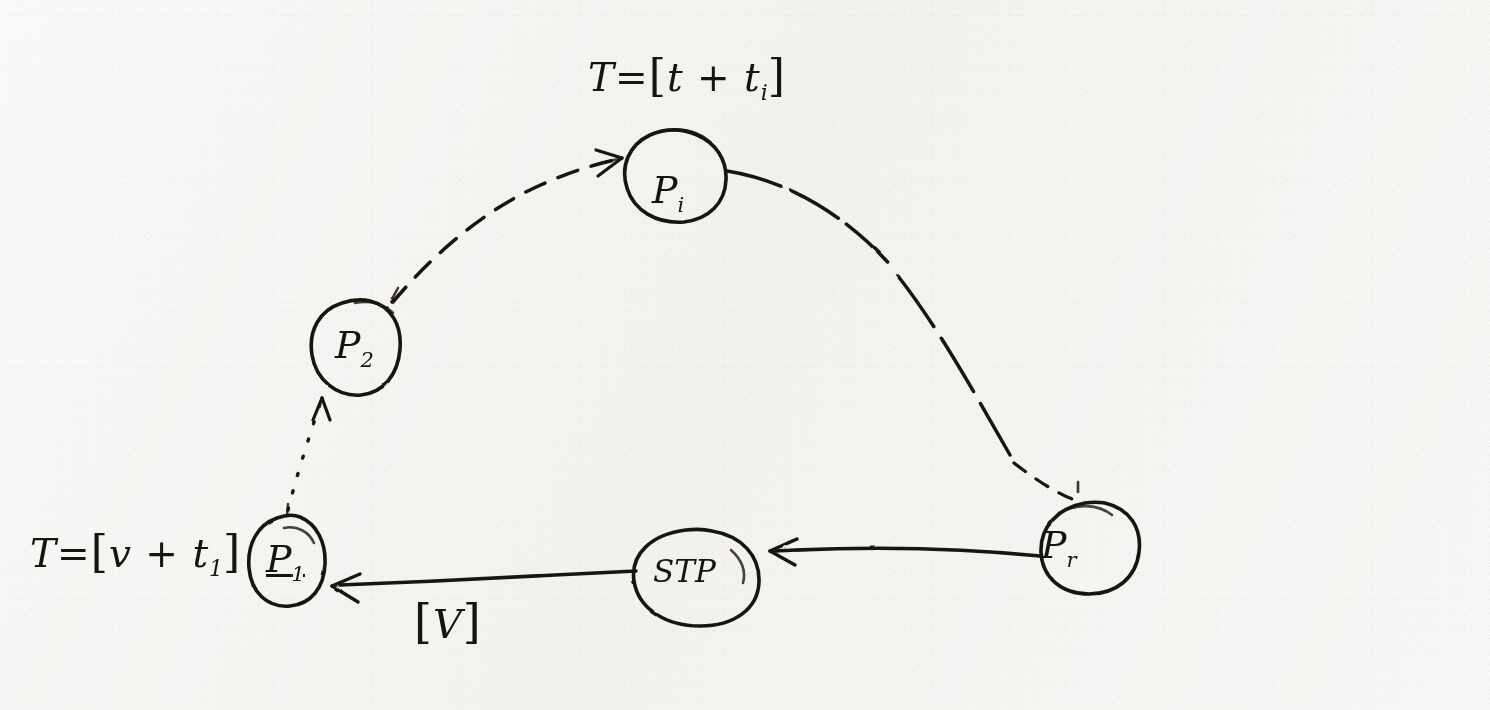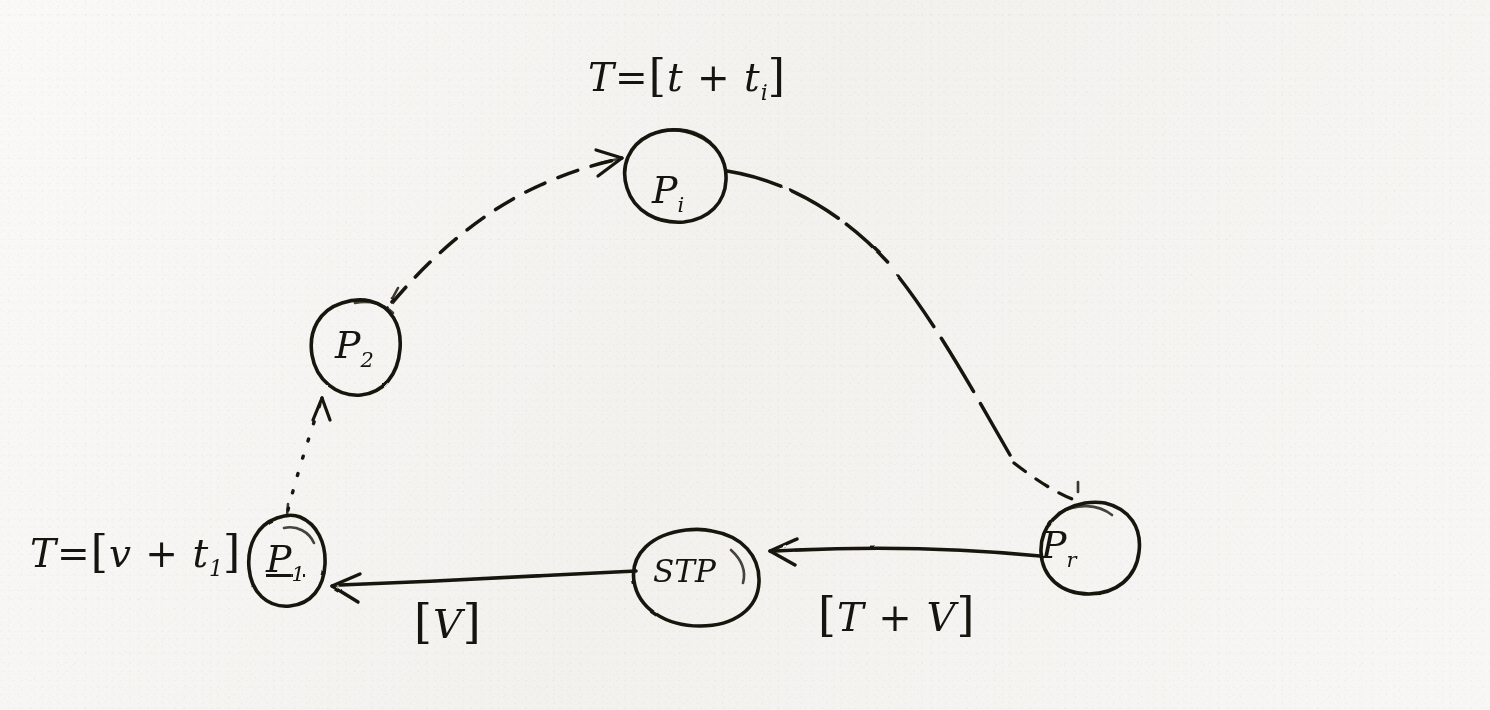--- a/index.html
+++ b/index.html
@@ -201,19 +201,14 @@
     <span>T=</span><span class="br">[</span><span>v</span>
     <span>+</span>
     <span>t</span><span class="sub">1</span><span class="br">]</span>
   </div>
 
 
   <div class="hand-text msg" style="left:414px; top:595px;">
     <span class="br">[</span><span>V</span><span class="br">]</span>
   </div>
 
-  <div class="hand-text msg" style="left:818px; top:588px;">
-    <span class="br">[</span><span>T</span>
-    <span>+</span>
-    <span>V</span><span class="br">]</span>
-  </div>
 
 </div>
 
 </body></html>

